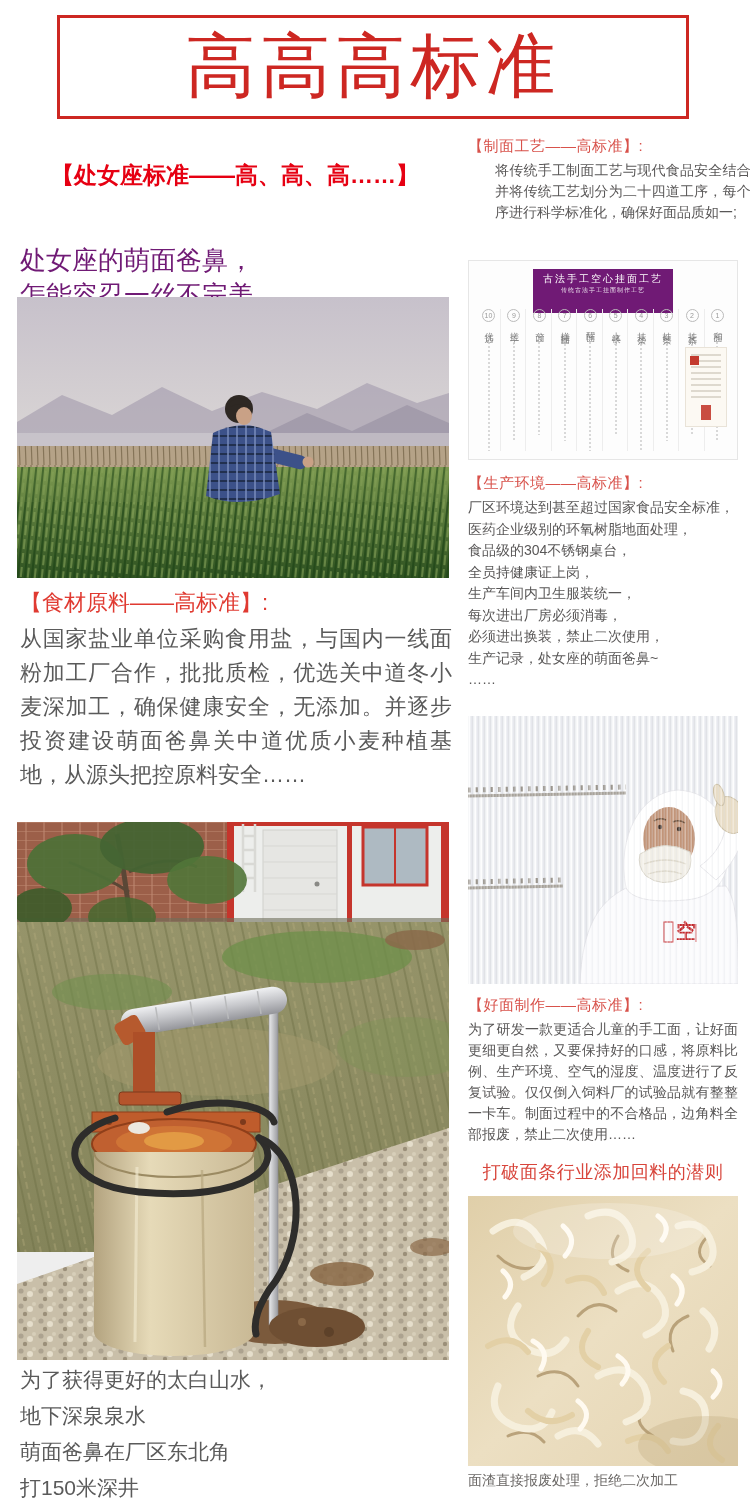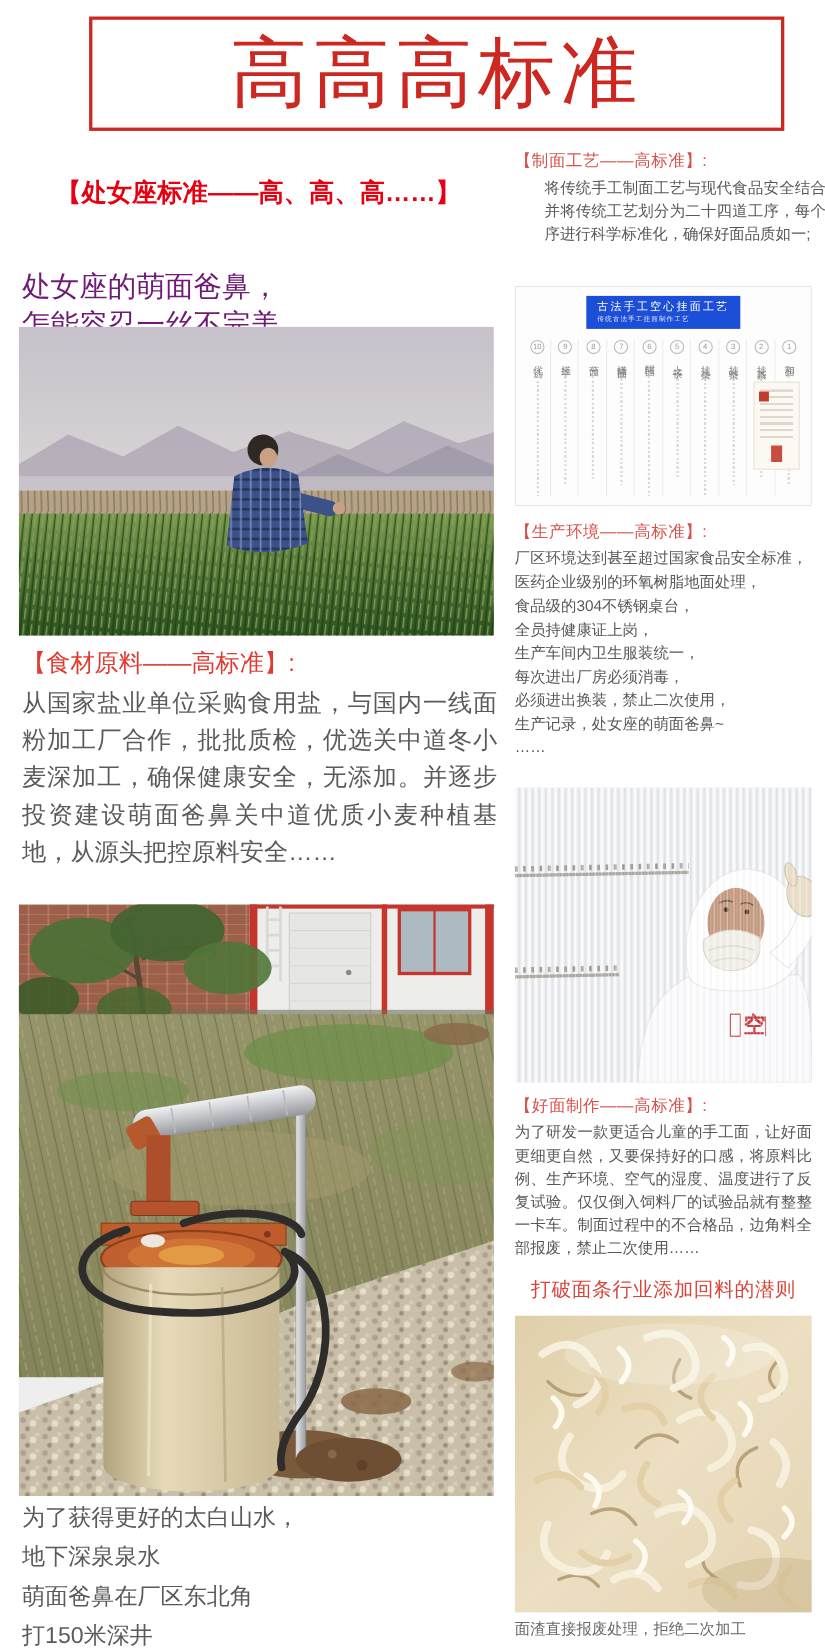--- a/index.html
+++ b/index.html
@@ -2,21 +2,21 @@
 <html><head>
 <meta charset="utf-8">
 <style>
   html,body{margin:0;padding:0;background:#ffffff;}
   .page{position:relative;width:750px;height:1500px;background:#fff;overflow:hidden;
         font-family:"Liberation Sans","DejaVu Sans",sans-serif;color:#595757;}
   .abs{position:absolute;}
 
   
   .banner{left:57px;top:15px;width:626px;height:98px;border:3px solid #cd2722;
-          display:flex;align-items:center;justify-content:center;margin-left:24px;}
+          display:flex;align-items:center;justify-content:center;}
   .banner-text{font-size:70px;color:#cd2722;letter-spacing:5px;font-weight:400;}
 
   
   .lheadline{left:20px;top:160px;width:430px;text-align:center;
              font-size:23px;font-weight:bold;color:#e60012;}
   .intro{left:20px;top:213px;width:430px;font-size:26px;line-height:35px;color:#701a75;margin-top:30px;}
   .ing-head{left:20px;top:588px;width:430px;font-size:22px;color:#e03a31;}
   .ing-body{left:20px;top:622px;width:432px;font-size:22px;line-height:34px;
             color:#5a5a5a;text-align:justify;}
   .water{left:20px;top:1362px;width:430px;font-size:21px;line-height:36px;color:#5a5a5a;}
@@ -37,21 +37,21 @@
   .env-lines div{white-space:nowrap;}
   .rh-make{top:996px;} .rb-make{top:1019px;}
   .slogan{left:468px;top:1160px;width:270px;text-align:center;
           font-size:18px;color:#d8453b;letter-spacing:.5px;}
   .caption{left:468px;top:1472px;width:278px;font-size:14px;color:#6b6866;white-space:nowrap;}
 
   
   .diagram{left:468px;top:260px;width:270px;height:200px;background:#fdfdfd;
            border:1px solid #e6e6e6;box-sizing:border-box;}
   .d-title-box{position:absolute;left:50%;top:8px;transform:translateX(-50%);
-               background:#1d4ed8;color:#fff;padding:3px 10px 4px;}
+               background:#701a75;color:#fff;text-align:center;padding:3px 10px 18px;}
   .d-title{font-size:10px;letter-spacing:2px;white-space:nowrap;}
   .d-sub{font-size:6px;letter-spacing:1px;opacity:.85;white-space:nowrap;}
   .d-cols{position:absolute;left:8px;right:8px;top:48px;bottom:8px;
           display:flex;justify-content:space-between;}
   .d-col{width:23px;display:flex;flex-direction:column;align-items:center;
          border-right:1px solid #ededed;}
   .d-col:last-child{border-right:none;}
   .d-no{width:11px;height:11px;border:1px solid #bbb;border-radius:50%;
         font-size:7px;line-height:11px;text-align:center;color:#999;flex:none;}
   .d-label{writing-mode:vertical-rl;font-size:9px;letter-spacing:2px;color:#7f7f7f;

